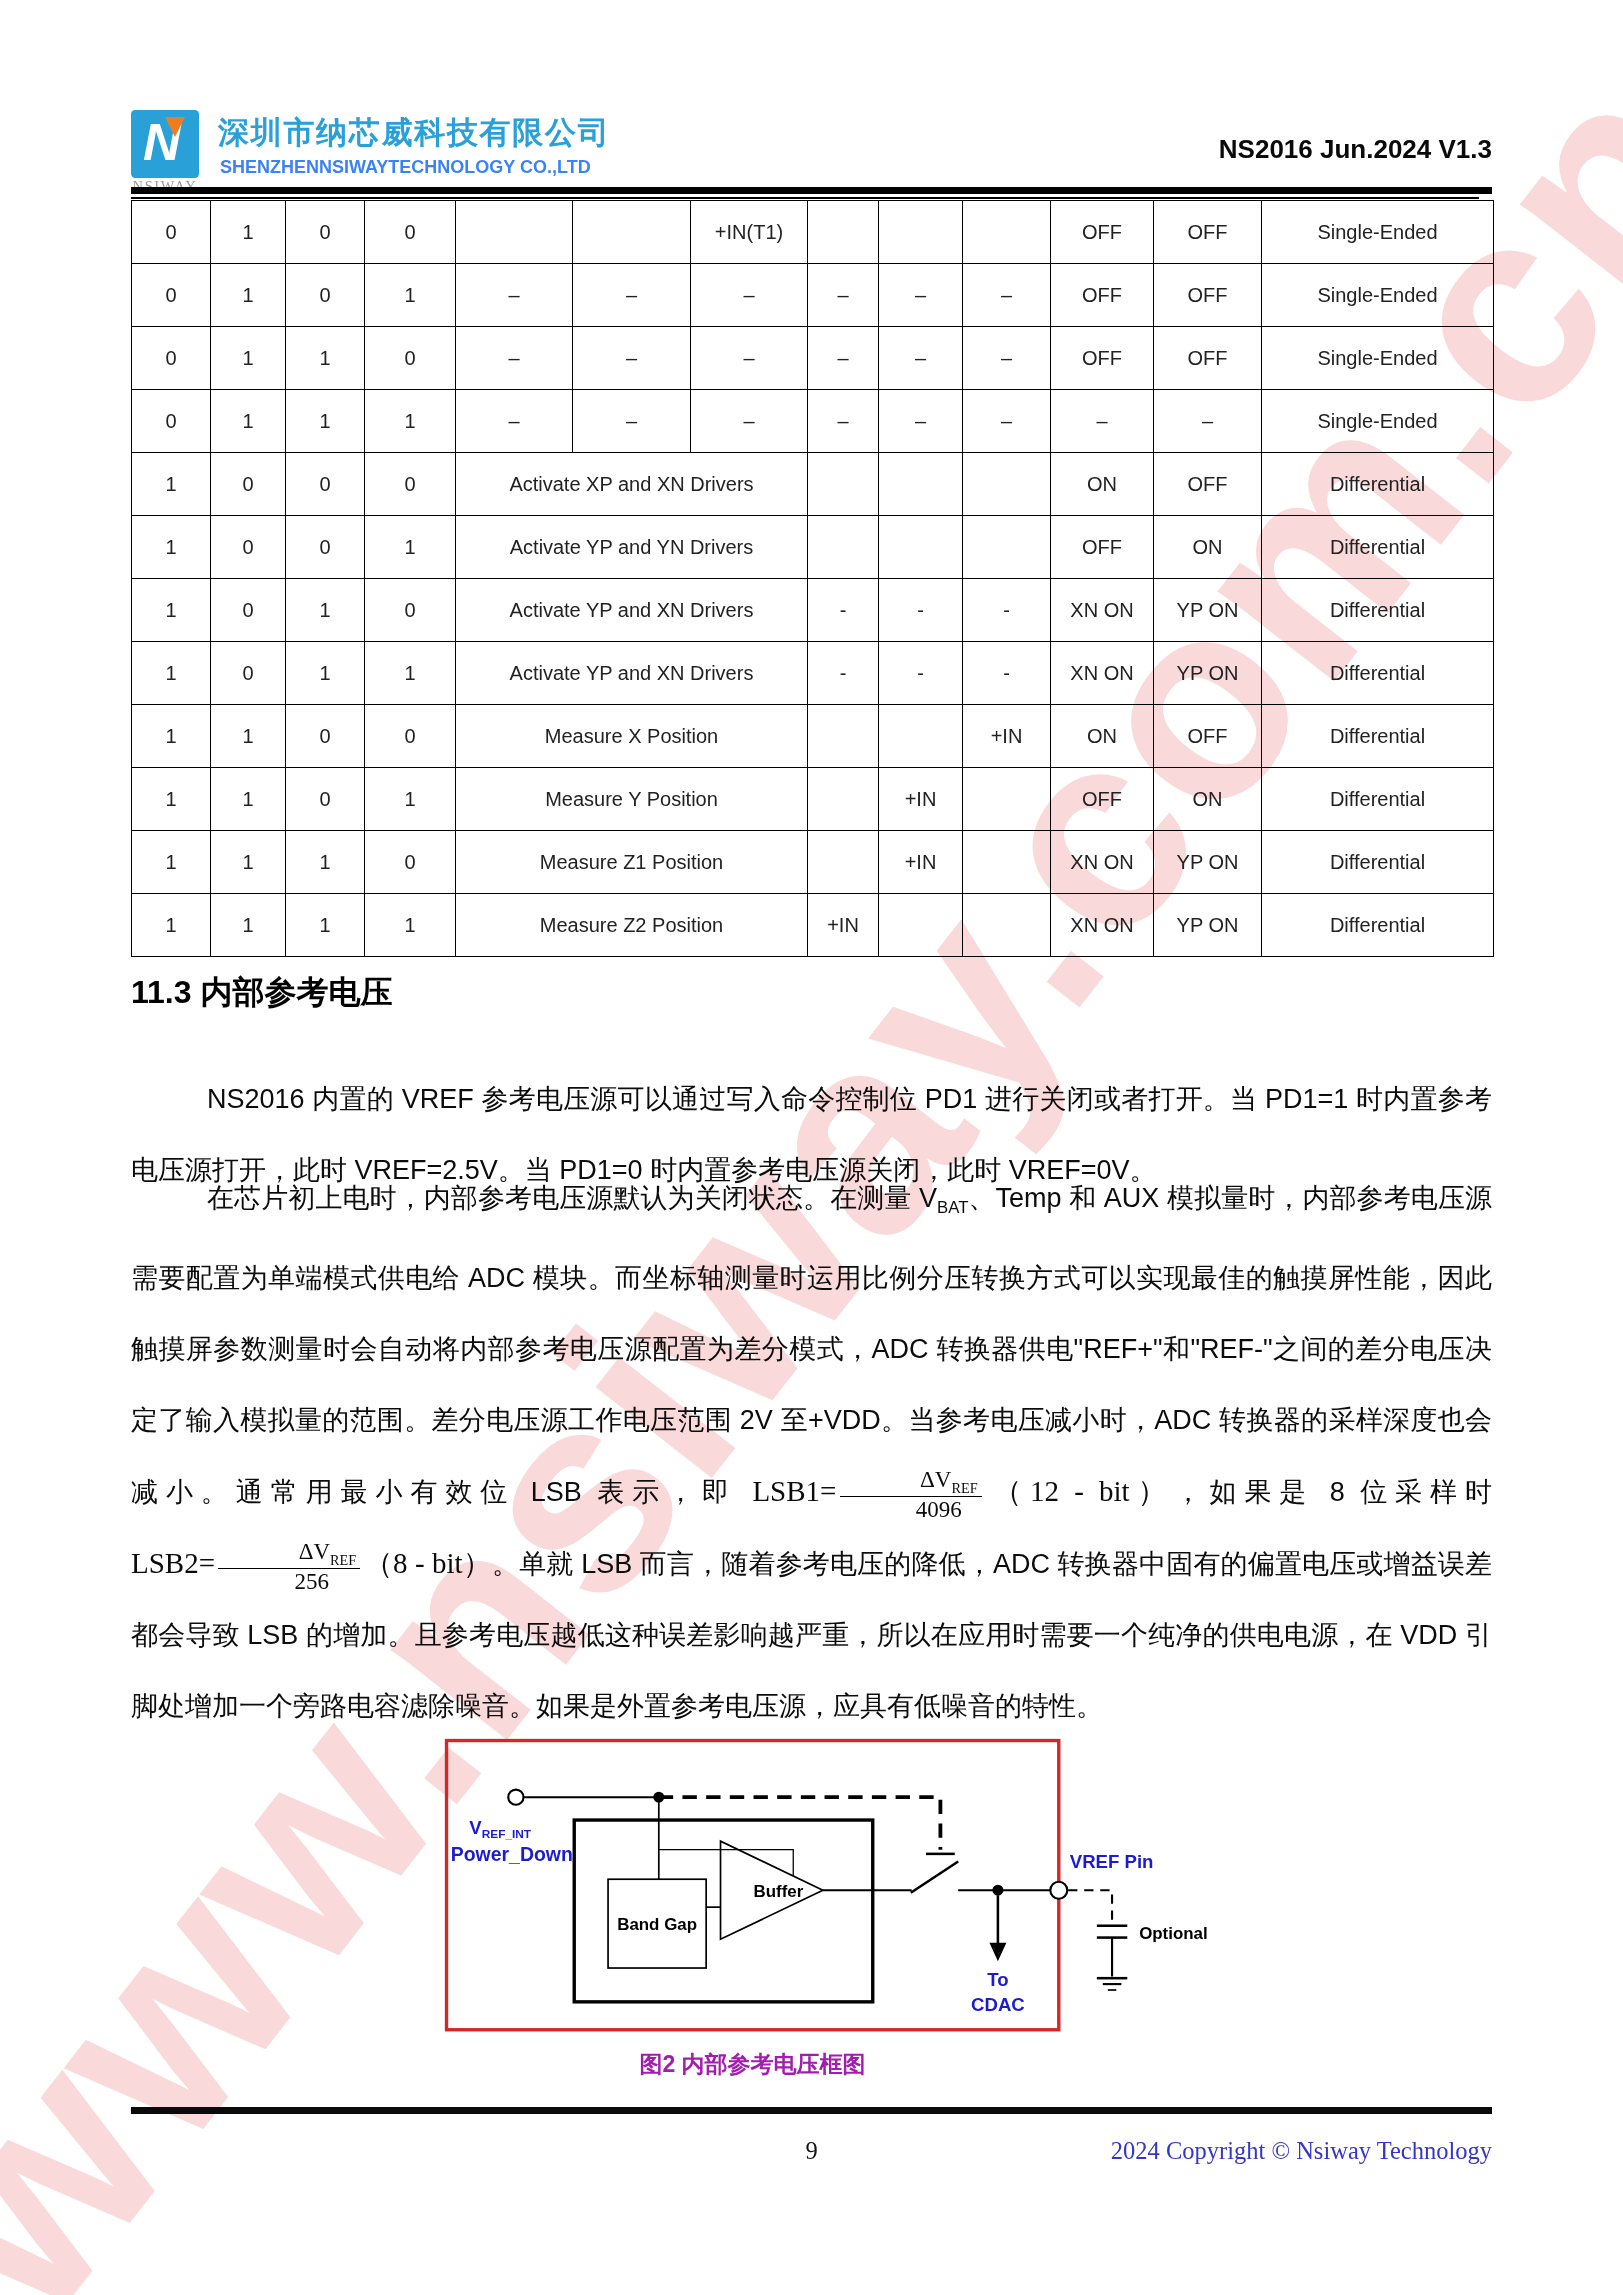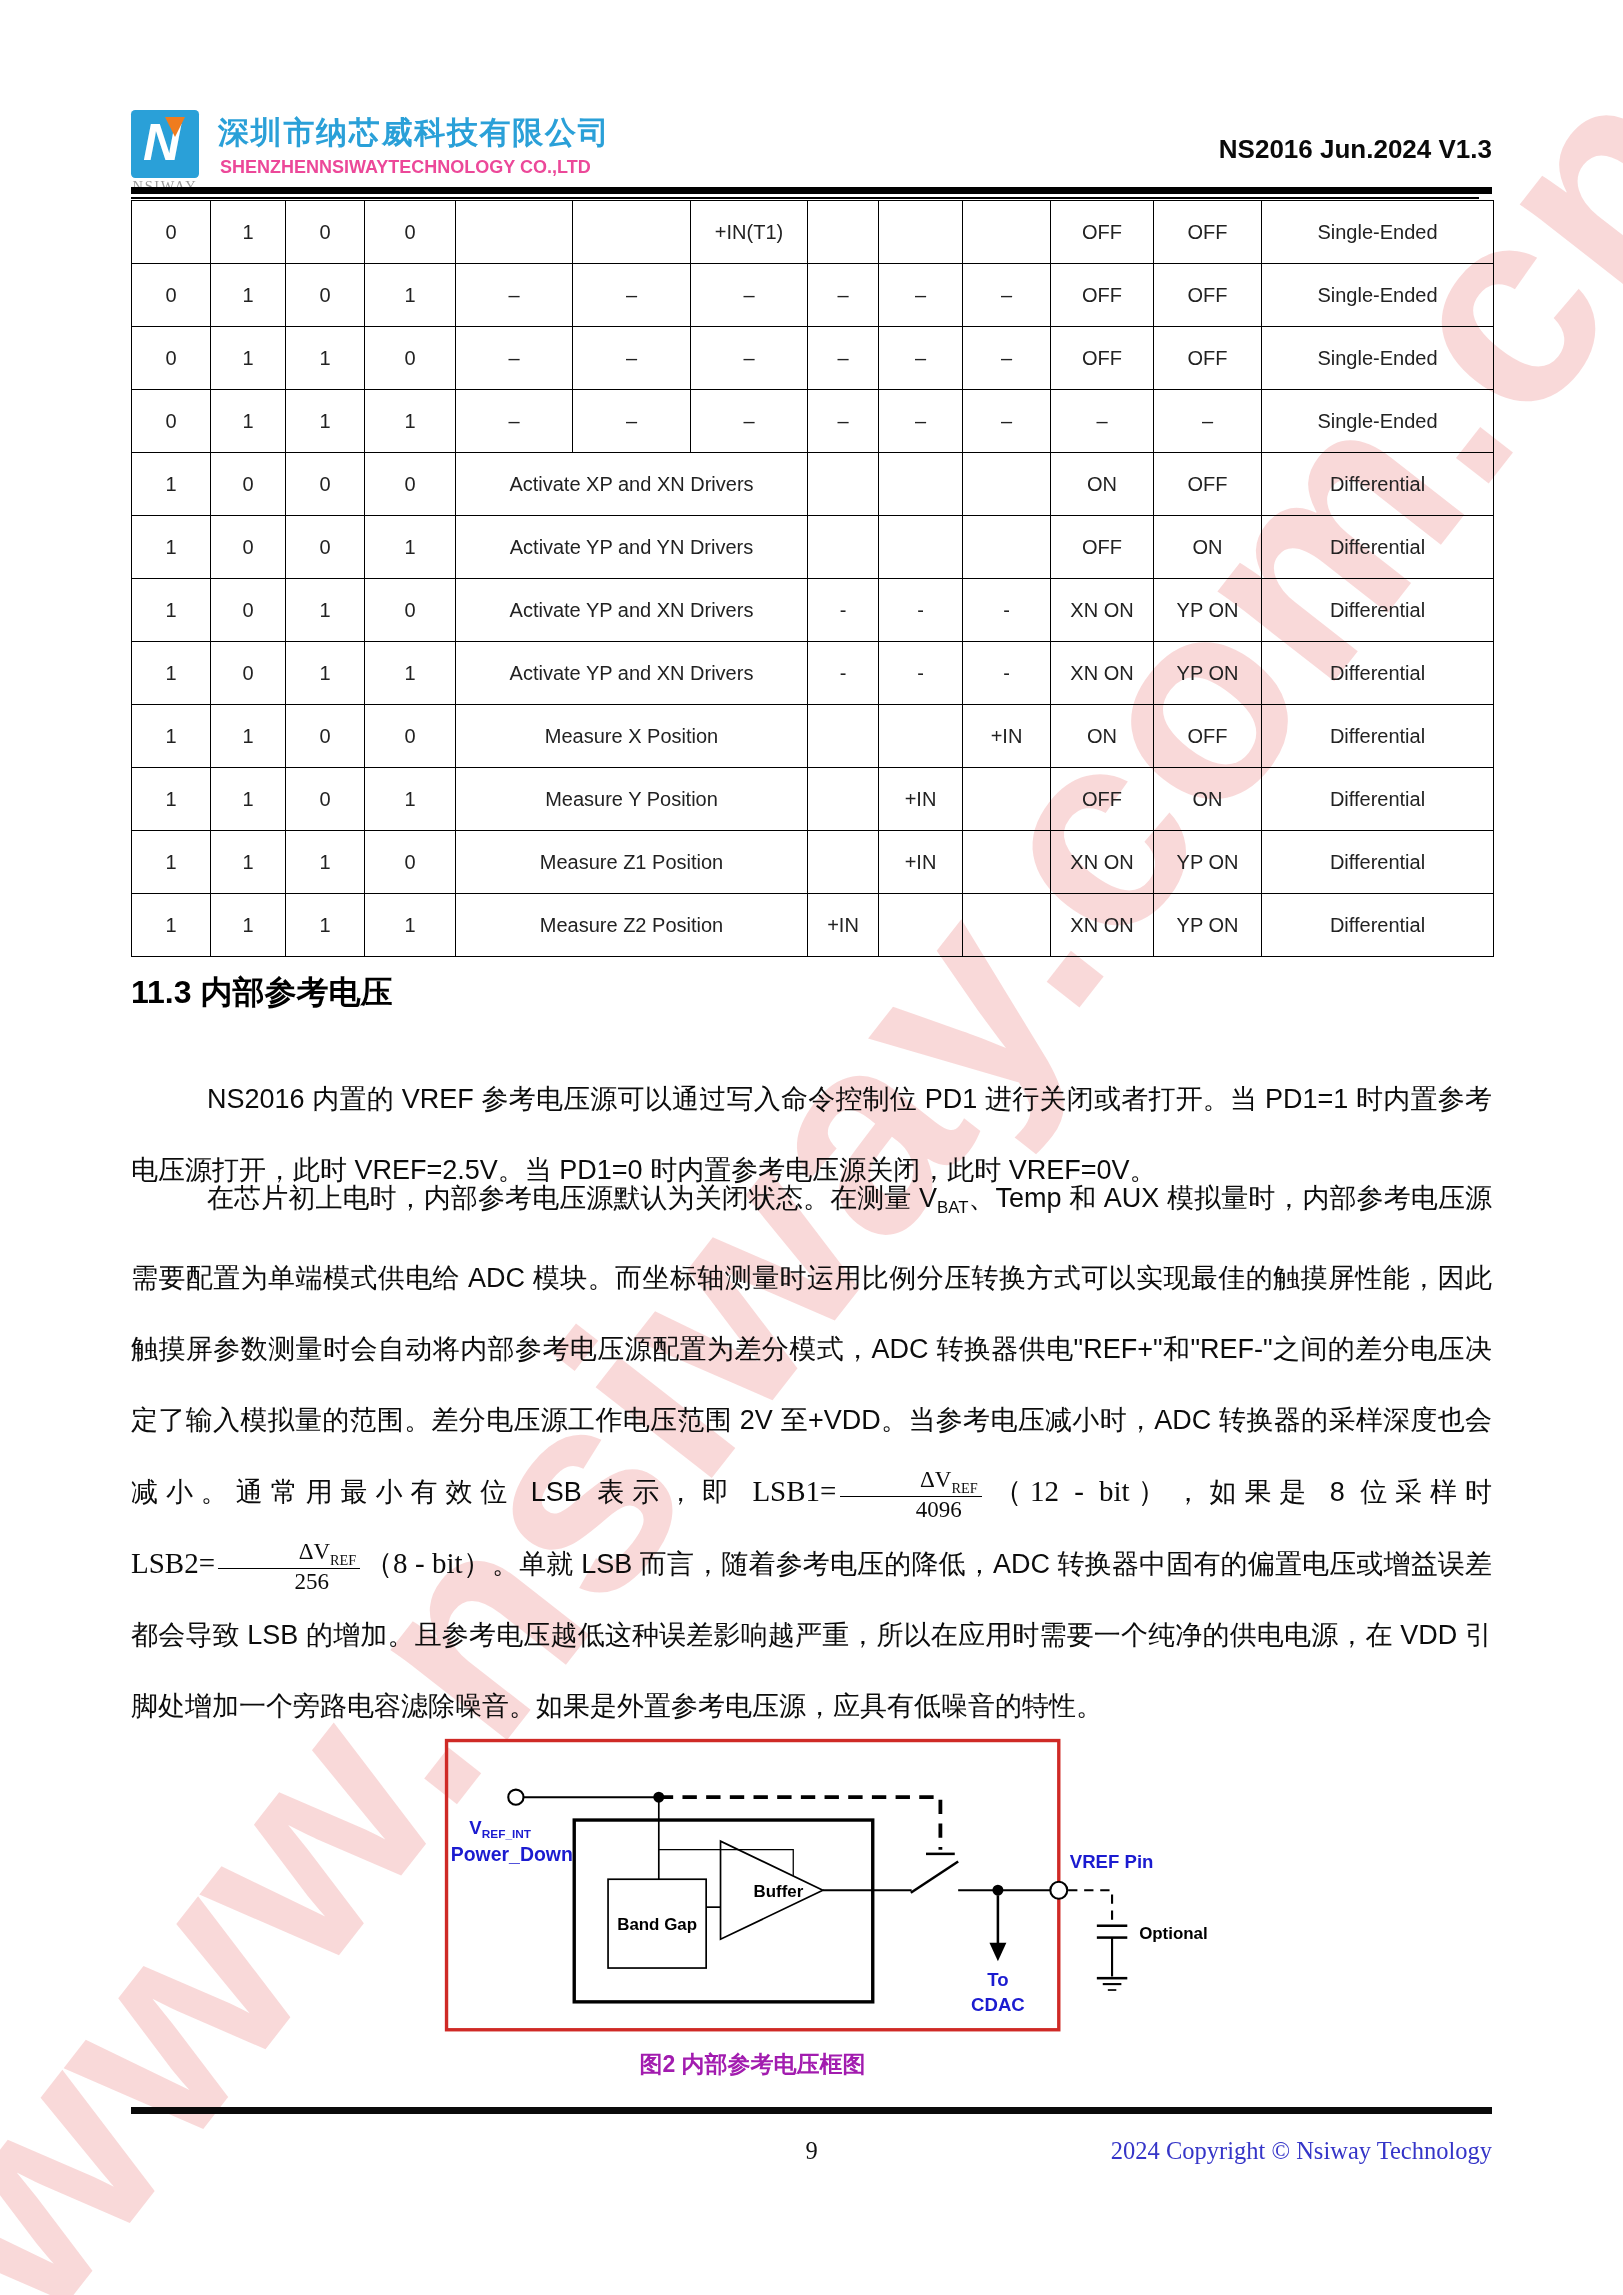--- a/index.html
+++ b/index.html
@@ -15,21 +15,21 @@
         border-radius:4.2px;}
   .logo-n{position:absolute;left:12px;top:1.7px;font-size:52px;font-weight:bold;font-style:italic;
         color:#fff;font-family:"Liberation Sans",sans-serif;}
   .logo-tri{position:absolute;left:34px;top:6.8px;width:0;height:0;
         border-left:10px solid transparent;border-right:10px solid transparent;
         border-top:20px solid #ef7c1e;}
   .logo-word{position:absolute;left:128px;top:178px;width:74px;text-align:center;
         font-family:"Liberation Serif",serif;font-size:14.4px;letter-spacing:1.7px;color:#9a9a9a;}
   .company-cn{position:absolute;left:218px;top:112px;font-size:31px;font-weight:bold;
         color:#2aa0d8;letter-spacing:1.7px;font-family:Liberation Serif, serif;}
-  .company-en{position:absolute;left:220px;top:157px;font-size:18px;font-weight:bold;color:#ec4899;}
+  .company-en{position:absolute;left:220px;top:157px;font-size:18px;font-weight:bold;color:#3b82f6;}
   .doc-version{position:absolute;right:131px;top:134px;font-size:26px;font-weight:bold;color:#0a0a0a;}
   .header-rule{position:absolute;left:131px;right:131px;top:187px;height:6.8px;background:#000;}
   .header-rule2{position:absolute;left:131px;right:144px;top:197px;height:1.7px;background:#000;}
   
   table.mode{position:absolute;left:131px;top:200px;width:1361px;border-collapse:collapse;
         table-layout:fixed;}
   table.mode td{border:1.7px solid #000;height:62px;text-align:center;vertical-align:middle;
         font-size:20px;color:#222;padding:0 1.7px;overflow:hidden;}
   
   .sec-heading{position:absolute;left:131px;top:971px;font-size:32px;font-weight:bold;color:#000;}

